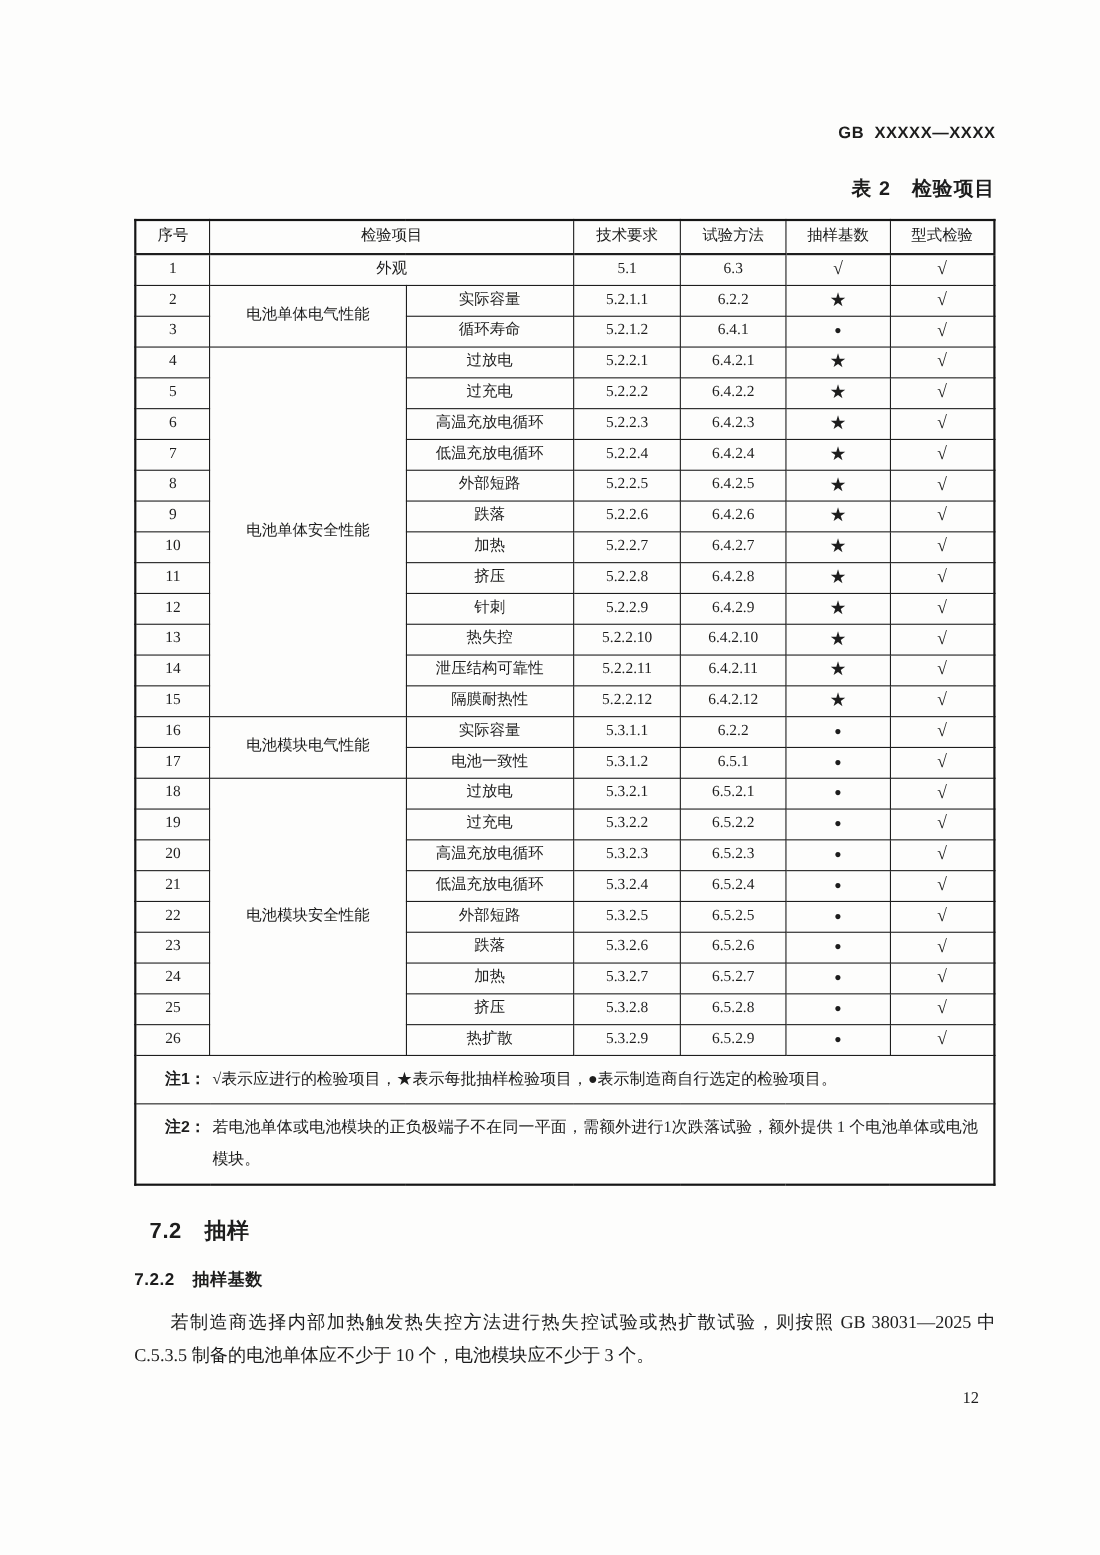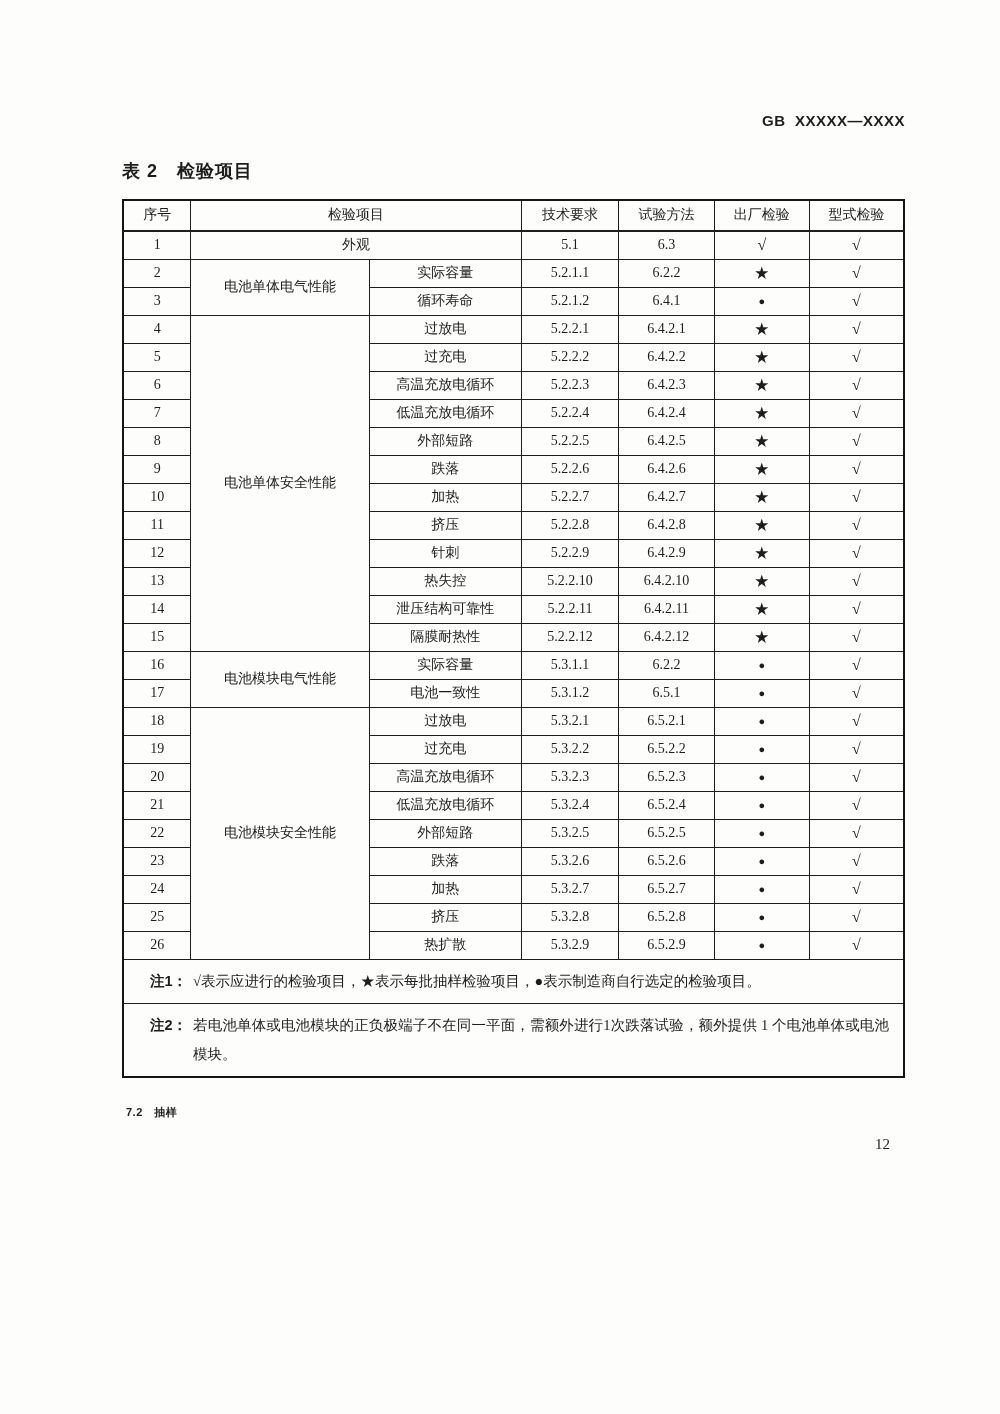--- a/index.html
+++ b/index.html
@@ -17,21 +17,21 @@
   }
   .doc-code {
     text-align: right;
     font-family: "Liberation Sans", "DejaVu Sans", sans-serif;
     font-weight: 600;
     font-size: 15px;
     letter-spacing: 0.5px;
     white-space: pre;
   }
   .table-title {
-    text-align: left;
+    text-align: right;
     font-family: "Liberation Sans", "DejaVu Sans", sans-serif;
     font-weight: bold;
     font-size: 18px;
     letter-spacing: 1px;
     margin: 30px 0 14px 0;
   }
   table.spec {
     width: 100%;
     border-collapse: collapse;
     table-layout: fixed;
@@ -67,22 +67,22 @@
   .note-label {
     font-family: "Liberation Sans", "DejaVu Sans", sans-serif;
     font-weight: bold;
     flex: none;
     margin-right: 6px;
   }
   .note-text { flex: 1; text-align: justify; }
   .h-sec {
     font-family: "Liberation Sans", "DejaVu Sans", sans-serif;
     font-weight: bold;
-    font-size: 11px;
-    margin: 27px 0 0 4px;
+    font-size: 20px;
+    margin: 27px 0 0 14px;
     letter-spacing: 0.5px;
   }
   .h-sub {
     font-family: "Liberation Sans", "DejaVu Sans", sans-serif;
     font-weight: bold;
     font-size: 15.5px;
     margin: 21px 0 0 0;
     letter-spacing: 0.5px;
   }
   .para {
@@ -117,21 +117,21 @@
       <col style="width:12.2%">
       <col style="width:12.2%">
       <col style="width:12.1%">
     </colgroup>
     <thead>
       <tr>
         <th>序号</th>
         <th colspan="2">检验项目</th>
         <th>技术要求</th>
         <th>试验方法</th>
-        <th>出厂检验</th>
+        <th>抽样基数</th>
         <th>型式检验</th>
       </tr>
     </thead>
     <tbody id="tbody">
         <tr>
           <td>1</td>
           <td colspan="2">外观</td>
           <td>5.1</td>
           <td>6.3</td>
           <td class="sym-check">√</td>
@@ -356,16 +356,18 @@
               <span class="note-text">若电池单体或电池模块的正负极端子不在同一平面，需额外进行1次跌落试验，额外提供 1 个电池单体或电池模块。</span>
             </div>
           </td>
         </tr>
       </tbody>
   </table>
 
   <div class="h-sec">7.2　抽样</div>
 
 
+  <div class="h-sub">7.2.2　抽样基数</div>
+  <p class="para">若制造商选择内部加热触发热失控方法进行热失控试验或热扩散试验，则按照 GB 38031—2025 中 C.5.3.5 制备的电池单体应不少于 10 个，电池模块应不少于 3 个。</p>
 
   <div class="page-num">12</div>
 
 </div>
 
 </body></html>

